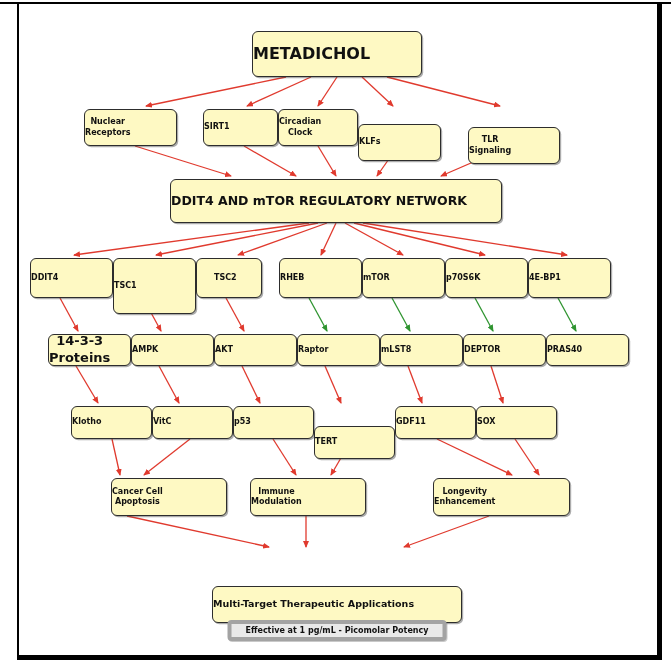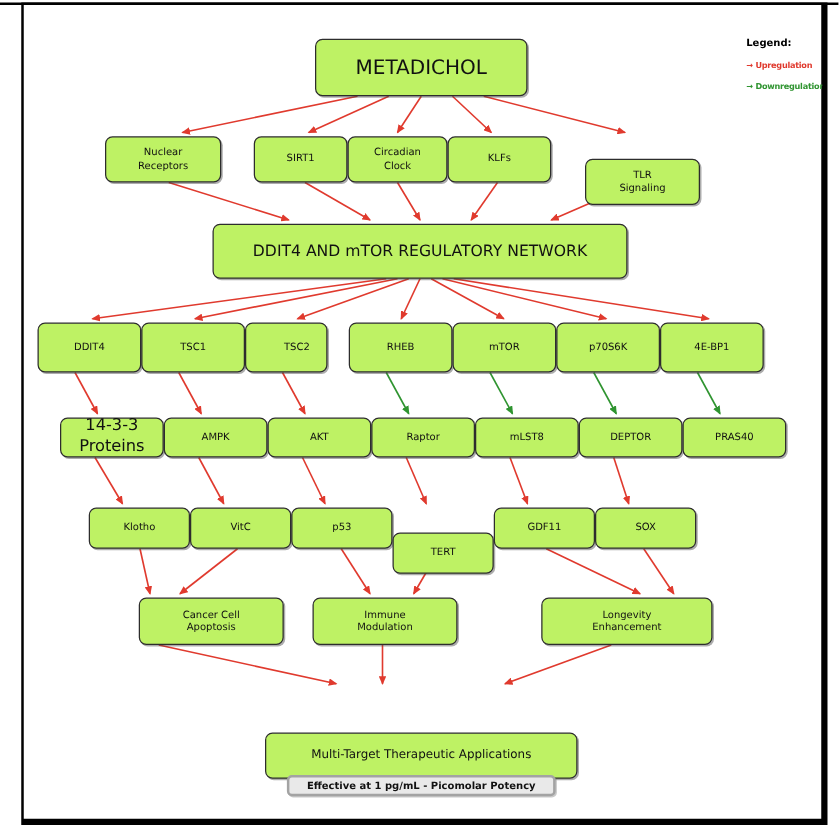--- a/index.html
+++ b/index.html
@@ -2,30 +2,30 @@
 <html><head>
 <meta charset="utf-8">
 <style>
   html,body{margin:0;padding:0;background:#fff;}
   .canvas{position:relative;width:671px;height:664px;background:#fff;overflow:hidden;
     font-family:"DejaVu Sans","Liberation Sans",sans-serif;}
   .topline{position:absolute;left:0;top:2px;width:671px;height:2px;background:#000;}
   .frame{position:absolute;left:17px;top:2px;width:645px;height:658px;box-sizing:border-box;
     border:solid #000;border-width:2px 5px 5px 2px;}
   svg.edges{position:absolute;left:0;top:0;width:671px;height:664px;}
-  .node{position:absolute;box-sizing:border-box;background:#bef264;border:1.3px solid #2d2d2d;
-    border-radius:6px;display:flex;align-items:center;justify-content:center;text-align:center;
-    font-weight:normal;font-size:8px;color:#111;line-height:1.3;
+  .node{position:absolute;box-sizing:border-box;background:#fef9c3;border:1.3px solid #2d2d2d;
+    border-radius:6px;display:flex;align-items:center;text-align:center;
+    font-weight:bold;font-size:8px;color:#111;line-height:1.3;
     box-shadow:1.2px 1.2px 0 rgba(70,70,70,.45);}
   .node span{white-space:pre-line;}
   .legend{position:absolute;left:597px;top:30px;width:61px;overflow:hidden;}
   .legend .t{font-size:8px;font-weight:bold;color:#000;}
   .legend .i{font-size:6.5px;font-weight:bold;white-space:nowrap;margin-top:9px;letter-spacing:-0.2px;}
   .footer-pill{position:absolute;left:337px;top:620px;transform:translateX(-50%);
-    background:#e9e9e9;border:2px solid #a3a3a3;border-radius:4px;padding:2px 14px;
+    background:#e9e9e9;border:4px solid #a3a3a3;border-radius:4px;padding:2px 14px;
     font-size:8px;font-weight:bold;color:#111;white-space:nowrap;
     box-shadow:1px 1px 0 rgba(120,120,120,.4);}
 </style>
 </head>
 <body>
 
 <div class="canvas">
   <svg class="edges" xmlns="http://www.w3.org/2000/svg">
     <defs>
       <marker id="mk-up" markerWidth="7" markerHeight="6" refX="6" refY="3" orient="auto" markerUnits="userSpaceOnUse">
@@ -84,34 +84,34 @@
         <span>Nuclear
 Receptors</span>
       </div>
       <div class="node" style="left: 203px; top: 109px; width: 75px; height: 37px;">
         <span>SIRT1</span>
       </div>
       <div class="node" style="left: 278px; top: 109px; width: 80px; height: 37px;">
         <span>Circadian
 Clock</span>
       </div>
-      <div class="node" style="left: 358px; top: 109px; width: 83px; height: 37px;">
+      <div class="node" style="left: 358px; top: 124px; width: 83px; height: 37px;">
         <span>KLFs</span>
       </div>
       <div class="node" style="left: 468px; top: 109px; width: 92px; height: 37px; margin-top: 18px;">
         <span>TLR
 Signaling</span>
       </div>
       <div class="node" style="left: 170px; top: 179px; width: 332px; height: 44px; font-size: 12.5px;">
         <span>DDIT4 AND mTOR REGULATORY NETWORK</span>
       </div>
       <div class="node" style="left: 30px; top: 258px; width: 83px; height: 40px;">
         <span>DDIT4</span>
       </div>
-      <div class="node" style="left: 113px; top: 258px; width: 83px; height: 40px;">
+      <div class="node" style="left: 113px; top: 258px; width: 83px; height: 56px;">
         <span>TSC1</span>
       </div>
       <div class="node" style="left: 196px; top: 258px; width: 66px; height: 40px; padding-left: 17px;">
         <span>TSC2</span>
       </div>
       <div class="node" style="left: 279px; top: 258px; width: 83px; height: 40px;">
         <span>RHEB</span>
       </div>
       <div class="node" style="left: 362px; top: 258px; width: 83px; height: 40px;">
         <span>mTOR</span>
@@ -175,20 +175,15 @@
 Enhancement</span>
       </div>
       <div class="node" style="left: 212px; top: 550px; width: 250px; height: 37px; font-size: 9.5px; margin-top: 36px;">
         <span>Multi-Target Therapeutic Applications</span>
       </div>
     </div>
 
   <div class="topline"></div>
   <div class="frame"></div>
 
-  <div class="legend">
-    <div class="t">Legend:</div>
-    <div class="i" style="color: rgb(224, 58, 46);">→ Upregulation</div>
-    <div class="i" style="color: rgb(47, 148, 48);">→ Downregulation</div>
-  </div>
 
   <div class="footer-pill">Effective at 1 pg/mL - Picomolar Potency</div>
 </div>
 
 </body></html>

